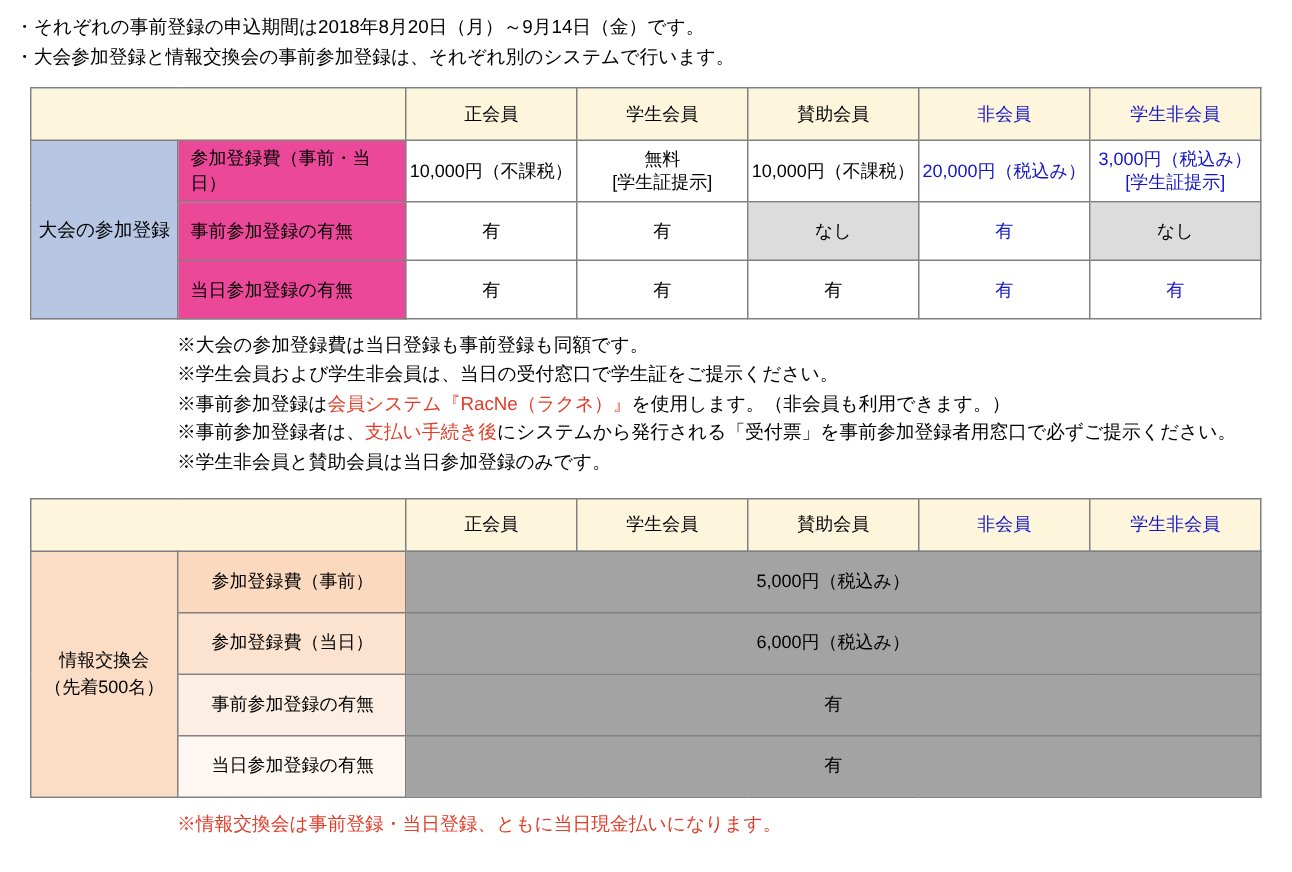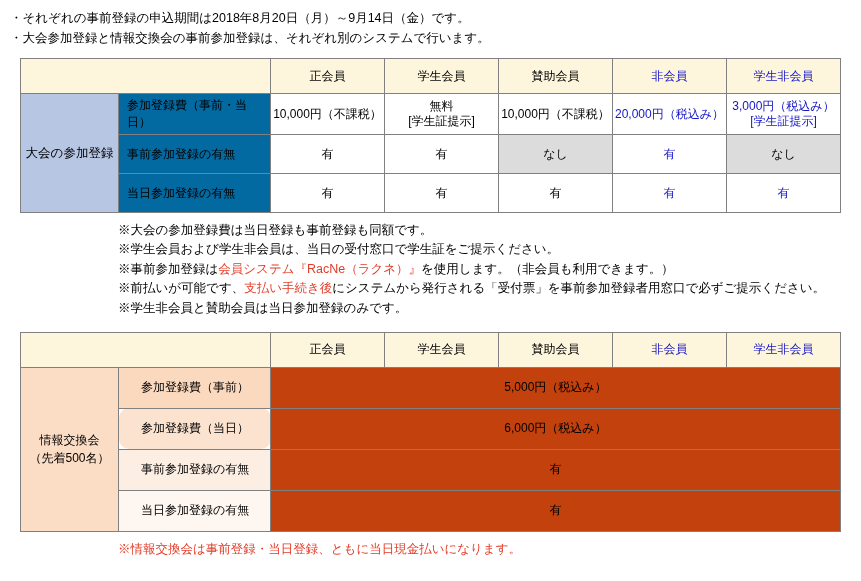--- a/index.html
+++ b/index.html
@@ -48,21 +48,21 @@
   }
   .t1 .hdr {
     background: #fdf6dd;
     height: 28px;
   }
   .t1 .corner {
     background: #fdf6dd;
     border: 1px solid #808080;
   }
   .t1 .rowlabel {
-    background: #0369a1;
+    background: #ec4899;
     text-align: left;
     padding-left: 8px;
     height: 32px;
   }
   .t1 .sidehdr {
     background: #b6c6e3;
     font-size: 12.5px;
   }
   .t1 .cell {
     background: #ffffff;
@@ -115,24 +115,24 @@
     background: #fbdcc4;
     font-size: 12px;
     line-height: 1.5;
   }
   .t2 .rowlabel {
     text-align: left;
     padding-left: 22px;
     height: 34px;
   }
   .t2 .rl1 { background: #fbd9bf; }
-  .t2 .rl2 { background: #fce3d0; border-radius: 10px; }
+  .t2 .rl2 { background: #fce3d0; }
   .t2 .rl3 { background: #fdeee4; }
   .t2 .rl4 { background: #fef6f0; }
-  .t2 .cell { background: #c2410c; }
+  .t2 .cell { background: #a3a3a3; }
 
   .notes2 {
     margin: 8px 0 0 118px;
     line-height: 1.55;
     font-size: 12.5px;
   }
   .notes2 div {
     white-space: nowrap;
   }
 </style>
@@ -190,21 +190,21 @@
       <td class="cell blue-text">有</td>
       <td class="cell blue-text">有</td>
     </tr>
   </tbody>
     </table>
 
   <div class="notes">
     <div>※大会の参加登録費は当日登録も事前登録も同額です。</div>
     <div>※学生会員および学生非会員は、当日の受付窓口で学生証をご提示ください。</div>
     <div><span>※事前参加登録は</span><span class="red">会員システム『RacNe（ラクネ）』</span><span>を使用します。（非会員も利用できます。）</span></div>
-    <div><span>※前払いが可能です、</span><span class="red">支払い手続き後</span><span>にシステムから発行される「受付票」を事前参加登録者用窓口で必ずご提示ください。</span></div>
+    <div><span>※事前参加登録者は、</span><span class="red">支払い手続き後</span><span>にシステムから発行される「受付票」を事前参加登録者用窓口で必ずご提示ください。</span></div>
     <div>※学生非会員と賛助会員は当日参加登録のみです。</div>
   </div>
 
   <table class="t2">
     <colgroup>
       <col style="width:98px">
       <col style="width:152px">
       <col style="width:114px">
       <col style="width:114px">
       <col style="width:114px">

